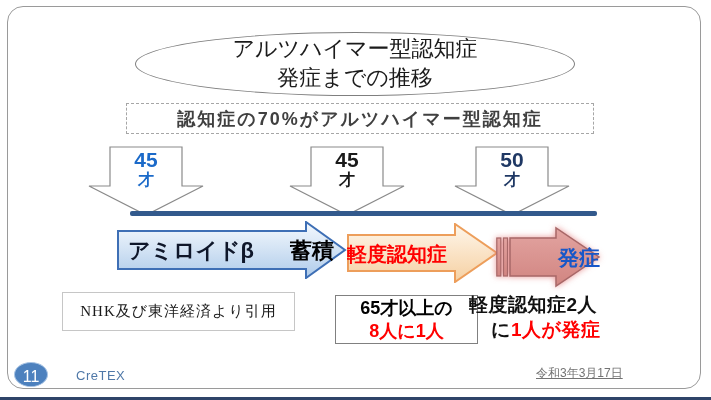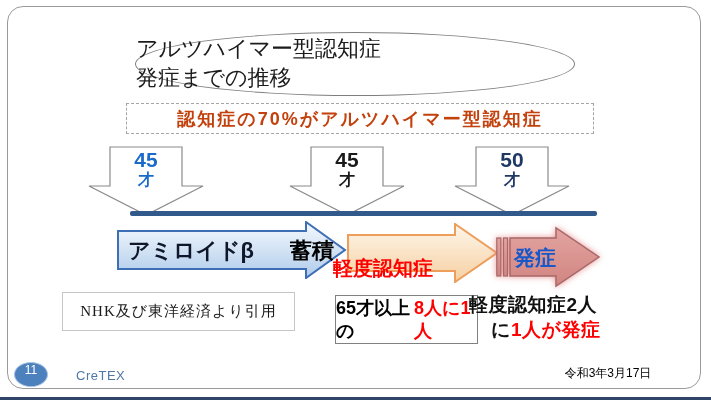--- a/index.html
+++ b/index.html
@@ -9,79 +9,79 @@
   }
   .frame{
     position:absolute;left:7px;top:6px;width:694px;height:383px;
     border:1.5px solid #9a9a9a;border-radius:16px;box-sizing:border-box;
   }
   .bottom-bar{position:absolute;left:0;top:397px;width:711px;height:3px;background:#2f4468;}
 
   .title-ellipse{
     position:absolute;left:135px;top:32px;width:440px;height:64px;
     border:1px solid #7f7f7f;border-radius:50%;box-sizing:border-box;
-    display:flex;flex-direction:column;align-items:flex-start;justify-content:center;
+    display:flex;flex-direction:column;align-items:center;justify-content:center;
     font-family:"Liberation Serif",serif;font-size:22px;color:#1b1b1b;line-height:1.3;
   }
   .banner-box{
     position:absolute;left:126px;top:103px;width:468px;height:31px;
     border:1px dashed #a6a6a6;box-sizing:border-box;
     display:flex;align-items:center;justify-content:center;
-    font-size:18px;font-weight:bold;letter-spacing:2px;color:#c2410c;
+    font-size:18px;font-weight:bold;letter-spacing:2px;color:#404040;
   }
 
   .age-arrow{position:absolute;width:116px;height:70px;top:146px;}
   .age-arrow svg{position:absolute;left:0;top:0;}
   .age-label{
     position:absolute;left:0;right:0;top:3px;text-align:center;font-weight:bold;
   }
   .age-num{font-size:21px;line-height:22px;}
   .age-suffix{font-size:16px;line-height:18px;}
 
   .timeline{
     position:absolute;left:130px;top:211px;width:467px;height:5px;
     background:#32598c;border-radius:2px;
   }
 
   .stage-svg{position:absolute;}
   .stage-label{
     position:absolute;text-align:center;font-weight:bold;white-space:nowrap;
   }
   .stage-a-label{left:128px;top:236px;width:200px;font-size:22px;}
-  .stage-b-label{left:328px;top:241px;width:110px;font-size:20px;margin-top:14px;}
-  .stage-c-label{left:504px;top:244px;width:62px;font-size:21px;}
+  .stage-b-label{left:342px;top:241px;width:110px;font-size:20px;}
+  .stage-c-label{left:504px;top:244px;width:62px;font-size:21px;padding-left:44px;}
   .glow{filter:drop-shadow(0 0 3px rgba(229,130,130,0.85));}
 
   .citation-box{
     position:absolute;left:62px;top:292px;width:233px;height:39px;
     border:1px solid #c6c6c6;box-sizing:border-box;
     display:flex;align-items:center;justify-content:center;
     font-family:"Liberation Serif",serif;font-size:15px;letter-spacing:1px;color:#1a1a1a;text-align:center;
   }
   .stat-box{
     position:absolute;left:335px;top:295px;width:143px;height:49px;
     border:1.5px solid #808080;box-sizing:border-box;
-    display:flex;flex-direction:row;align-items:center;justify-content:center;
+    display:flex;flex-direction:column;align-items:center;justify-content:center;
     font-size:18px;font-weight:bold;line-height:1.25;color:#000;
   }
   .stat-text{
     position:absolute;left:469px;top:293px;width:215px;
     font-size:19px;font-weight:bold;line-height:1.3;color:#111;letter-spacing:0.5px;
   }
   .stat-text .line2{padding-left:22px;}
   .red{color:#ff0000;}
 
   .page-bubble{
     position:absolute;left:14px;top:362px;width:34px;height:25px;border-radius:50%;
     background:#4d81be;border:1.5px solid #a8c4e4;box-sizing:border-box;
-    display:flex;align-items:flex-start;justify-content:center;
-    color:#fff;font-size:12px;
+    display:flex;align-items:flex-end;justify-content:center;
+    color:#fff;font-size:16px;
   }
   .brand{position:absolute;left:76px;top:368px;font-size:13px;color:#4f78a8;letter-spacing:0.5px;text-align:right;}
-  .slide-date{position:absolute;left:536px;top:365px;width:144px;text-align:center;font-size:12px;color:#000000;}
+  .slide-date{position:absolute;left:536px;top:365px;width:144px;text-align:left;font-size:12px;color:#737373;text-decoration:underline;}
 </style>
 </head>
 <body>
 
 <div class="slide">
   <div class="frame"></div>
 
   <div class="title-ellipse">
     <div>アルツハイマー型認知症</div>
     <div>発症までの推移</div>

